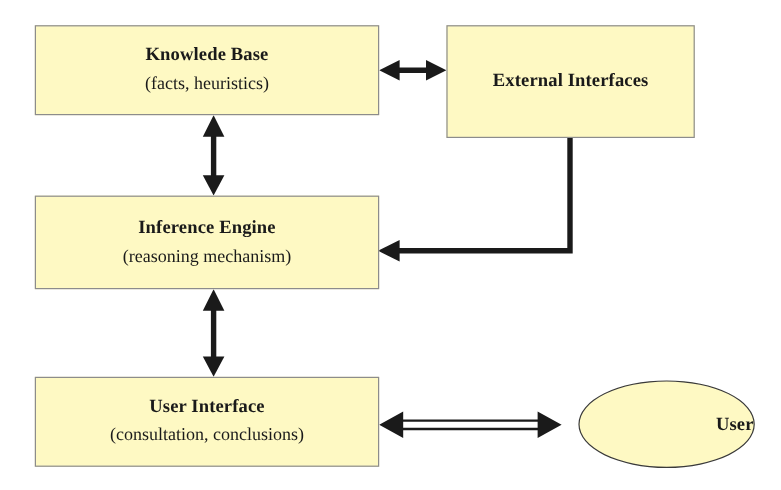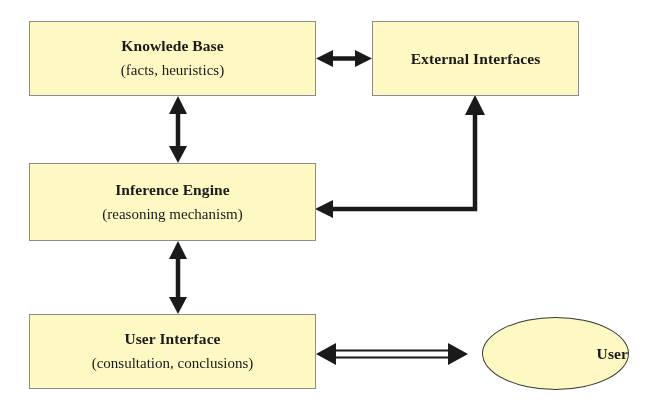--- a/index.html
+++ b/index.html
@@ -52,21 +52,21 @@
     margin-top: 7px;
   }
   .node-box.single-line .node-title {
     margin: 0;
   }
   
   #node-knowledge-base {
     left: 29px;  top: 21px;  width: 287px; height: 75px;
   }
   #node-external-interfaces {
-    left: 372px; top: 21px;  width: 207px; height: 75px;
+    left: 372px; top: 21px;  width: 207px; height: 94px;
   }
   #node-inference-engine {
     left: 29px;  top: 163px; width: 287px; height: 78px;
   }
   #node-user-interface {
     left: 29px;  top: 314px; width: 287px; height: 75px;
   }
   
   #node-user {
     position: absolute;

